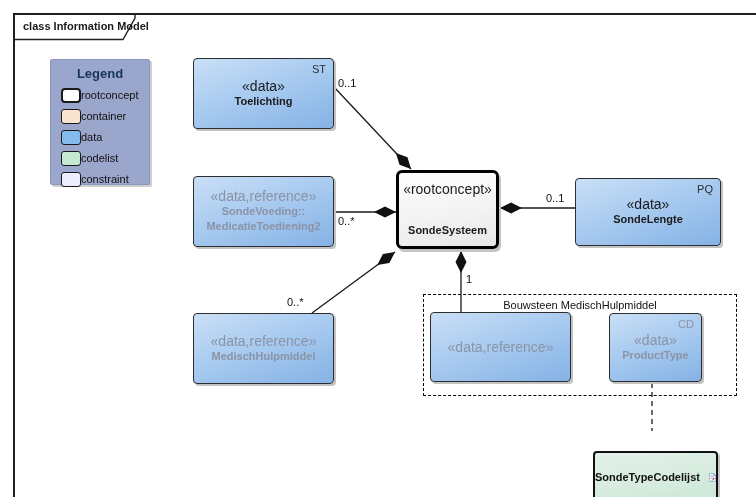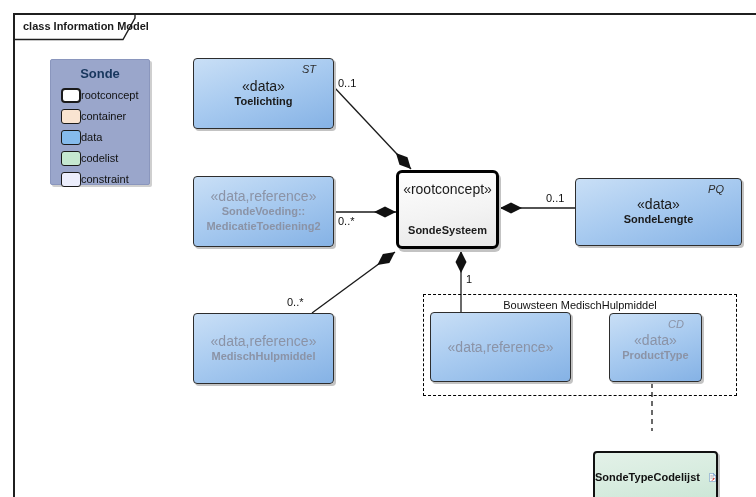--- a/index.html
+++ b/index.html
@@ -41,21 +41,21 @@
     border:3px solid #000;border-radius:6px;
     background:linear-gradient(170deg,#fefefe 0%,#f3f3f3 55%,#e7e7e7 100%);
     justify-content:flex-start;padding-top:9px;box-shadow:2px 3px 0 #c3c3c3;gap:26px;
   }
   .node.codelist{
     background:linear-gradient(170deg,#e3f1e8 0%,#d7ecdf 55%,#cbe6d6 100%);
     border:2px solid #111;flex-direction:row;gap:9px;
   }
   .node.codelist .nname{color:#111;}
   .dtype{
-    position:absolute;top:3px;right:17px;font-size:11px;font-style:italic;color:#2d2d2d;
+    position:absolute;top:3px;right:7px;font-size:11px;color:#2d2d2d;
   }
   .refnode .dtype{color:#8b93a6;}
   
   .group{
     position:absolute;left:408px;top:279px;width:314px;height:102px;
     border:1.5px dashed #000;box-sizing:border-box;
   }
   .group-label{
     position:absolute;top:4px;left:0;right:0;text-align:center;font-size:11px;color:#111;
   }
@@ -86,21 +86,21 @@
 
     <line x1="637" y1="368" x2="637" y2="416" stroke="#1a1a1a" stroke-width="1.3" stroke-dasharray="5,4"></line>
   </svg>
 
   <svg class="frame-tab" viewBox="0 0 140 30">
     <path d="M0,24.5 L108,24.5 L120,3 L120,0" fill="none" stroke="#1f1f1f" stroke-width="1.4"></path>
   </svg>
   <div class="frame-title">class Information Model</div>
 
   <div class="legend">
-    <div class="legend-title">Sonde</div>
+    <div class="legend-title">Legend</div>
     <div class="legend-row">
       <span class="swatch thick" style="background-color: rgb(255, 255, 255);"></span>
       <span class="legend-label">rootconcept</span>
     </div>
     <div class="legend-row">
       <span class="swatch" style="background-color: rgb(249, 228, 209);"></span>
       <span class="legend-label">container</span>
     </div>
     <div class="legend-row">
       <span class="swatch" style="background-color: rgb(133, 187, 236);"></span>
@@ -135,21 +135,21 @@
   <div class="node data refnode" style="left:178px;top:298px;width:141px;height:71px;">
     <div class="stereo">«data,reference»</div>
     <div class="nname">MedischHulpmiddel</div>
   </div>
 
   <div class="node rootconcept" style="left:381px;top:155px;width:103px;height:79px;">
     <div class="stereo">«rootconcept»</div>
     <div class="nname">SondeSysteem</div>
   </div>
 
-  <div class="node data" style="left:560px;top:163px;width:167px;height:68px;">
+  <div class="node data" style="left:560px;top:163px;width:146px;height:68px;">
     <span class="dtype">PQ</span>
     <div class="stereo">«data»</div>
     <div class="nname">SondeLengte</div>
   </div>
 
   <div class="node data refnode" style="left:415px;top:297px;width:141px;height:70px;">
     <div class="stereo">«data,reference»</div>
   </div>
 
   <div class="node data refnode" style="left:594px;top:298px;width:93px;height:69px;">

